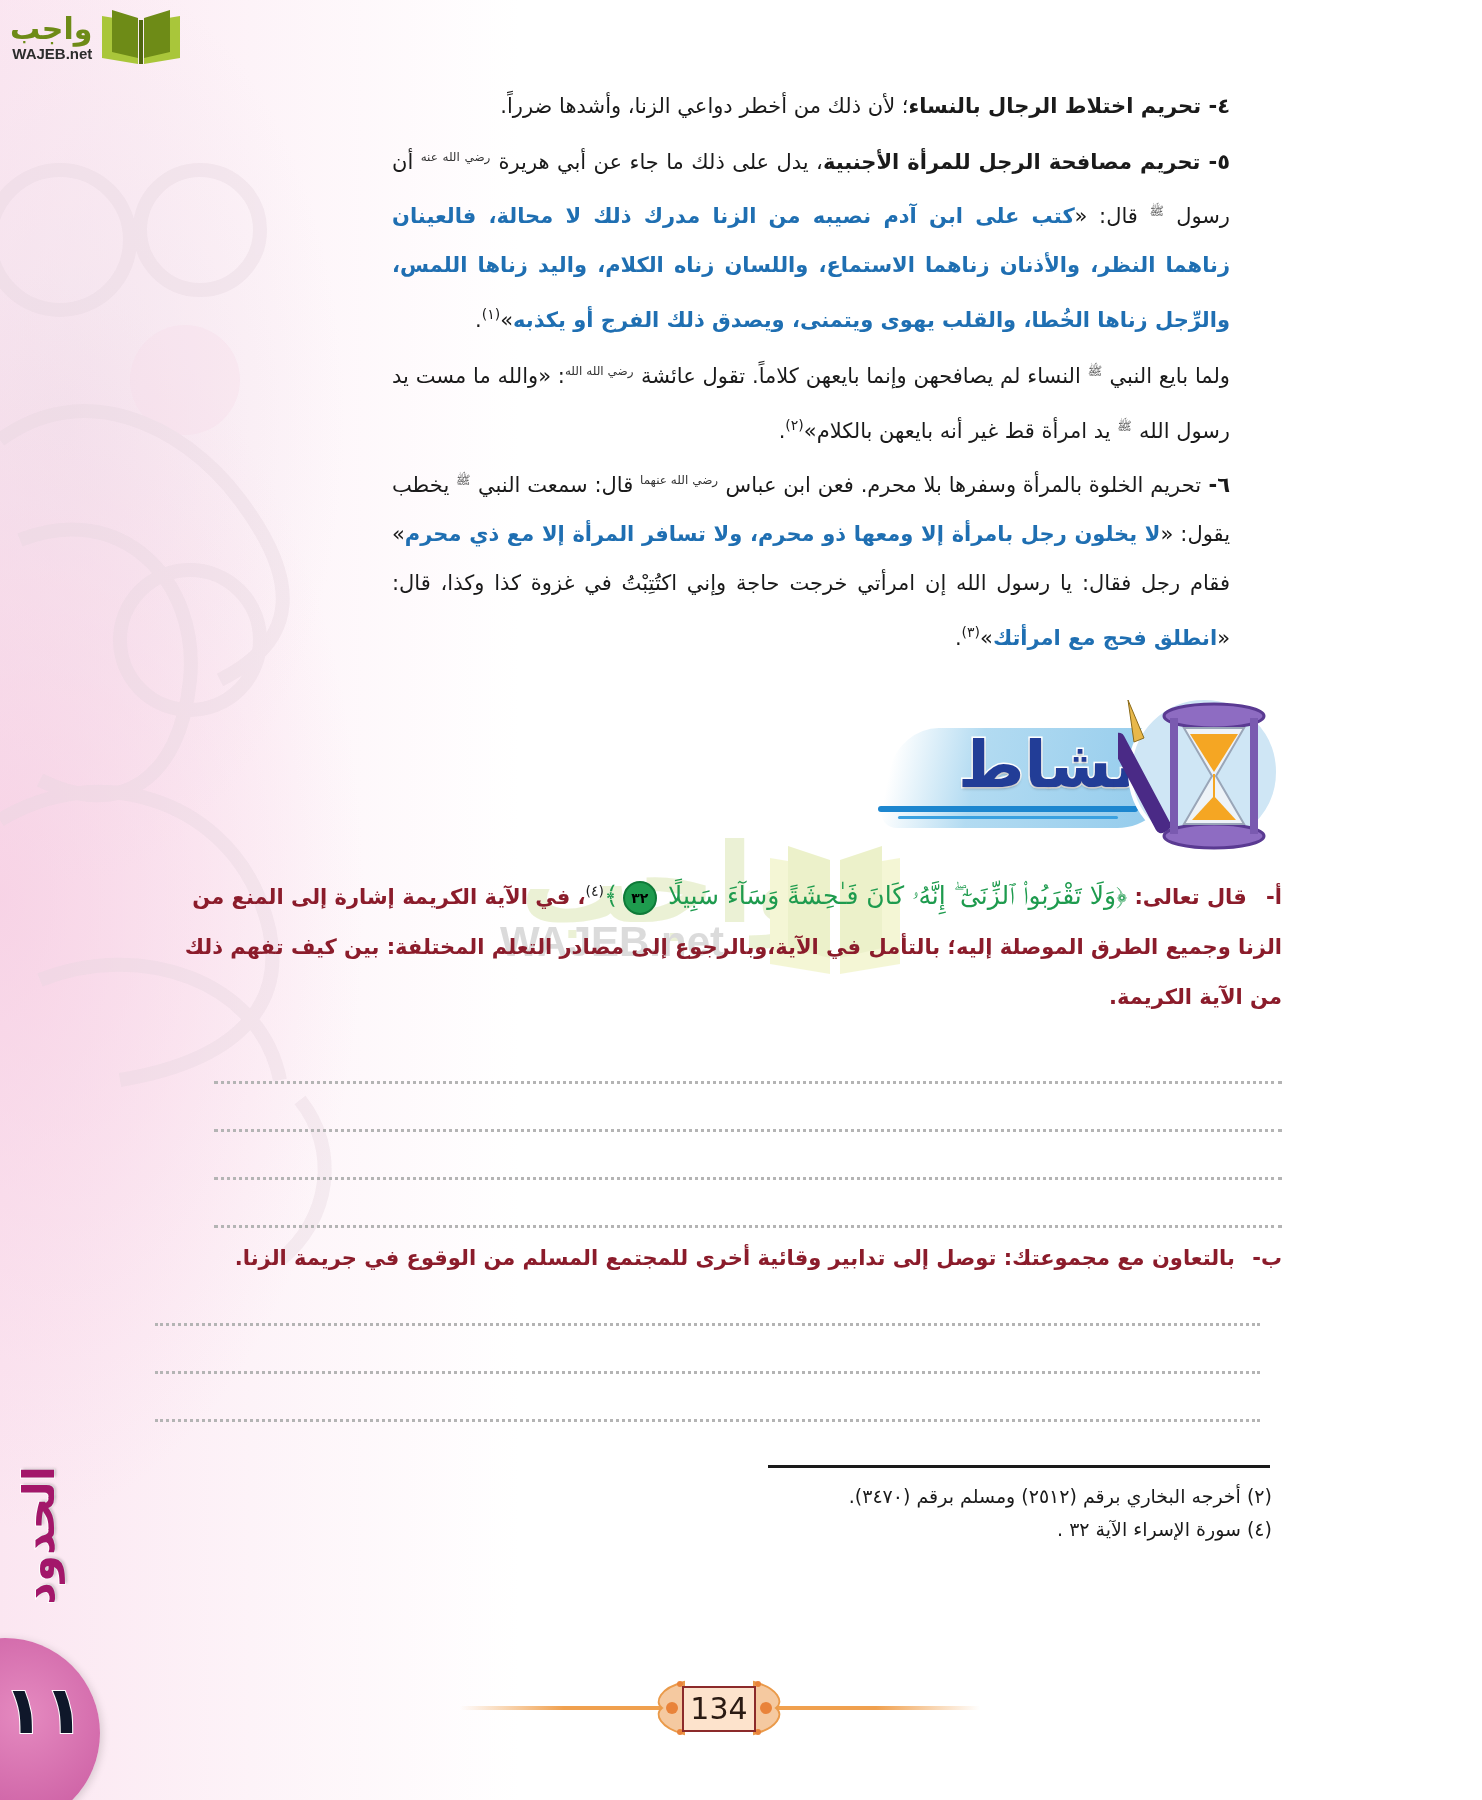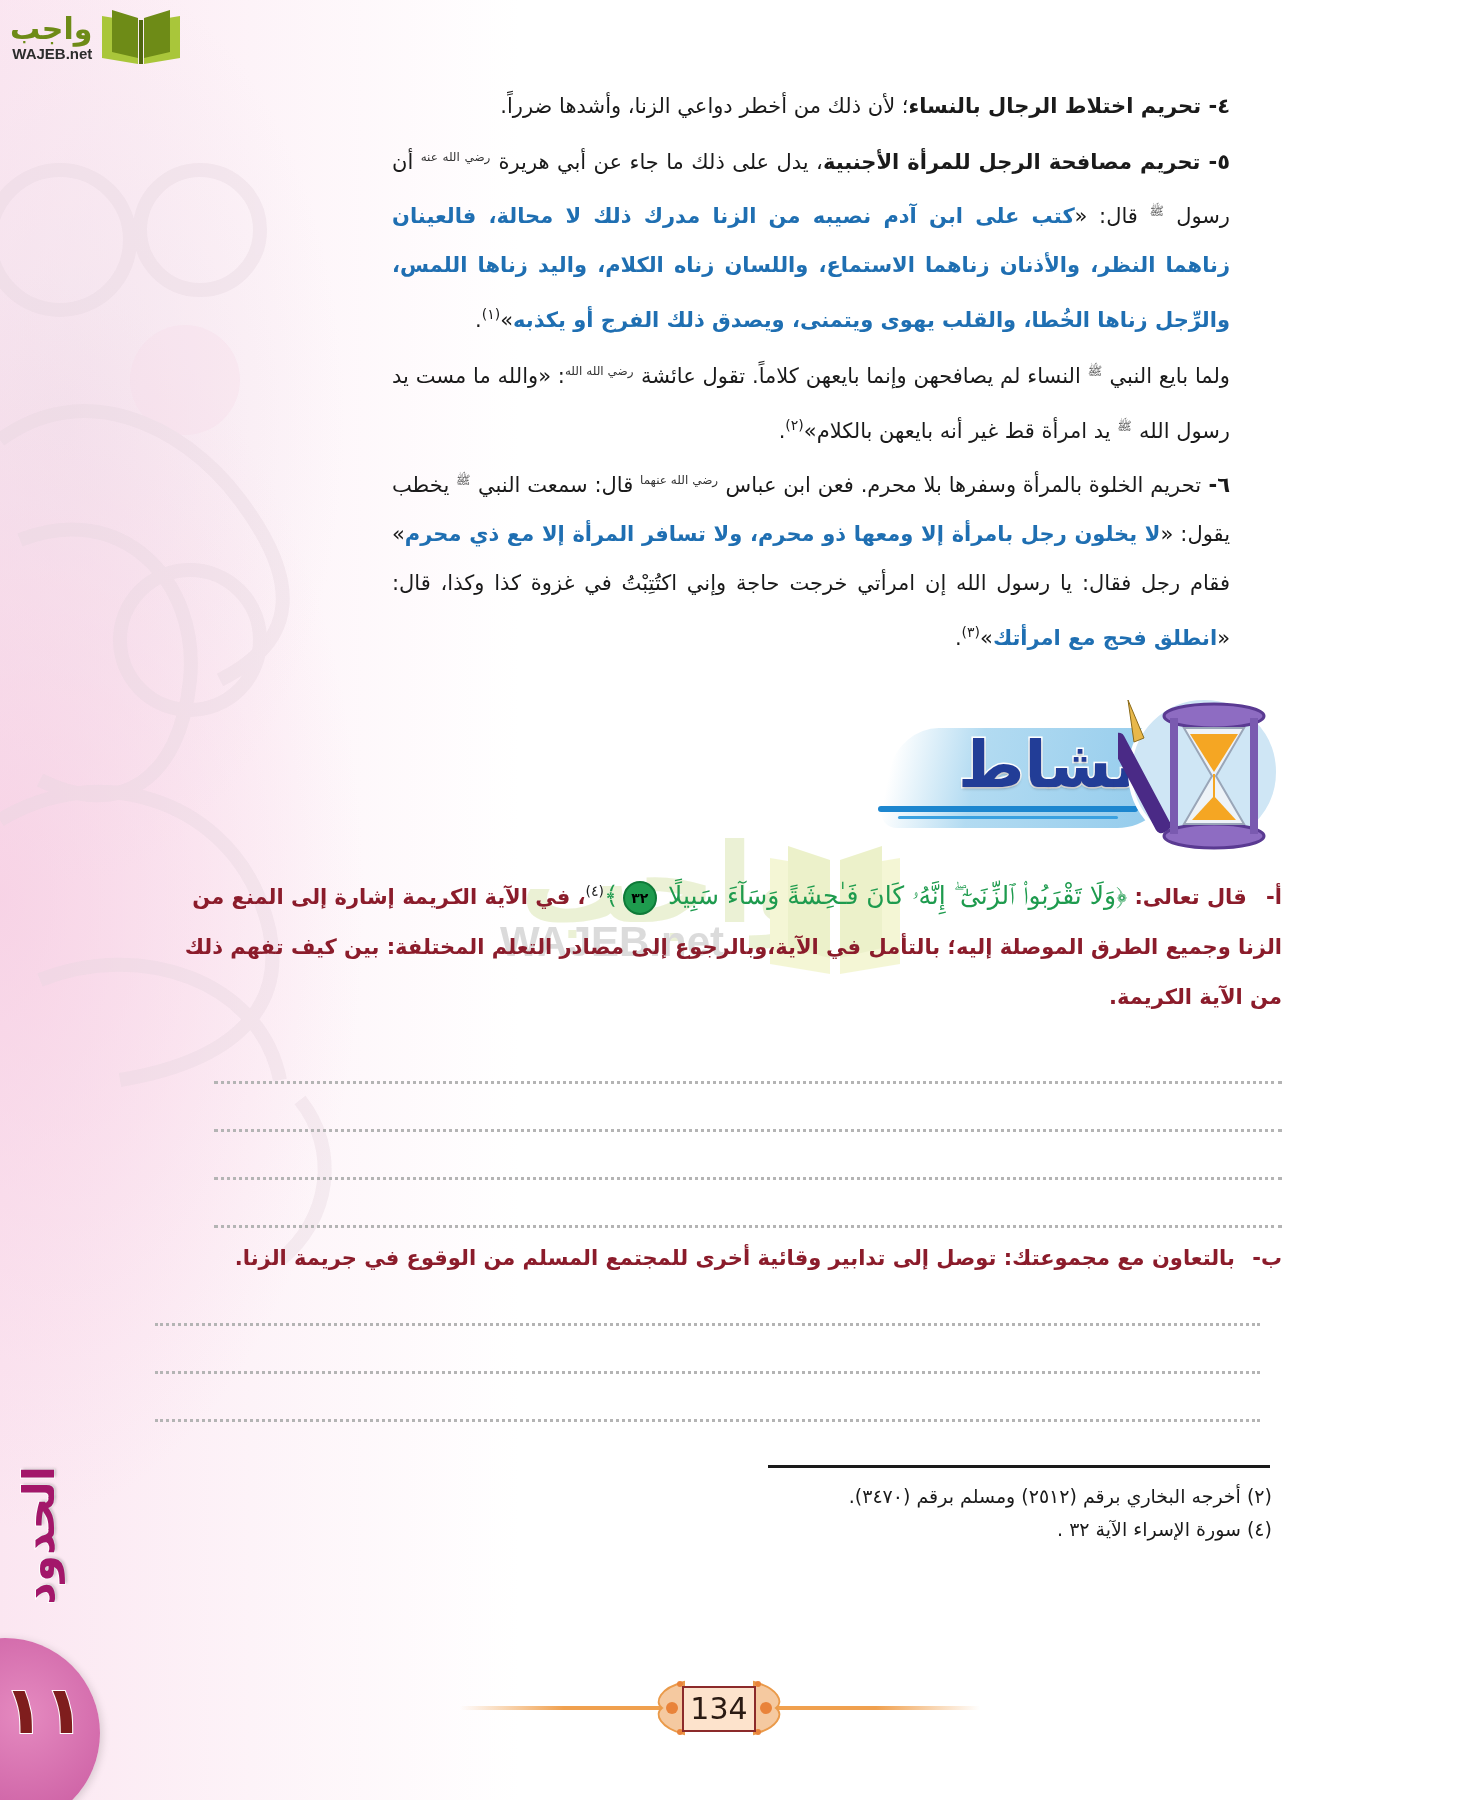--- a/index.html
+++ b/index.html
@@ -106,21 +106,21 @@
     -webkit-text-stroke: 2px #ffffff; paint-order: stroke fill;
     text-shadow: 1px 2px 3px rgba(0,0,0,0.2);
   }
   .side-circle {
     position: absolute; left: -90px; top: 1638px; width: 190px; height: 190px; border-radius: 50%;
     background: radial-gradient(circle at 60% 40%, #e58ac0, #d066a8 60%, #c3559b);
     box-shadow: 2px 2px 8px rgba(0,0,0,0.15);
   }
   .side-num {
     position: absolute; left: 14px; top: 1672px; width: 70px; text-align: center;
-    font-size: 66px; font-weight: 900; color: #7f1d1d;
+    font-size: 66px; font-weight: 900; color: #0f172a;
     -webkit-text-stroke: 2px #ffffff; paint-order: stroke fill;
   }
 </style>
 </head>
 <body>
 
 <svg class="bg-ornament" viewBox="0 0 420 1150">
   <g fill="none" stroke="#e6d6df" stroke-width="14" opacity="0.7">
     <circle cx="60" cy="120" r="70"></circle>
     <circle cx="200" cy="110" r="60"></circle>

